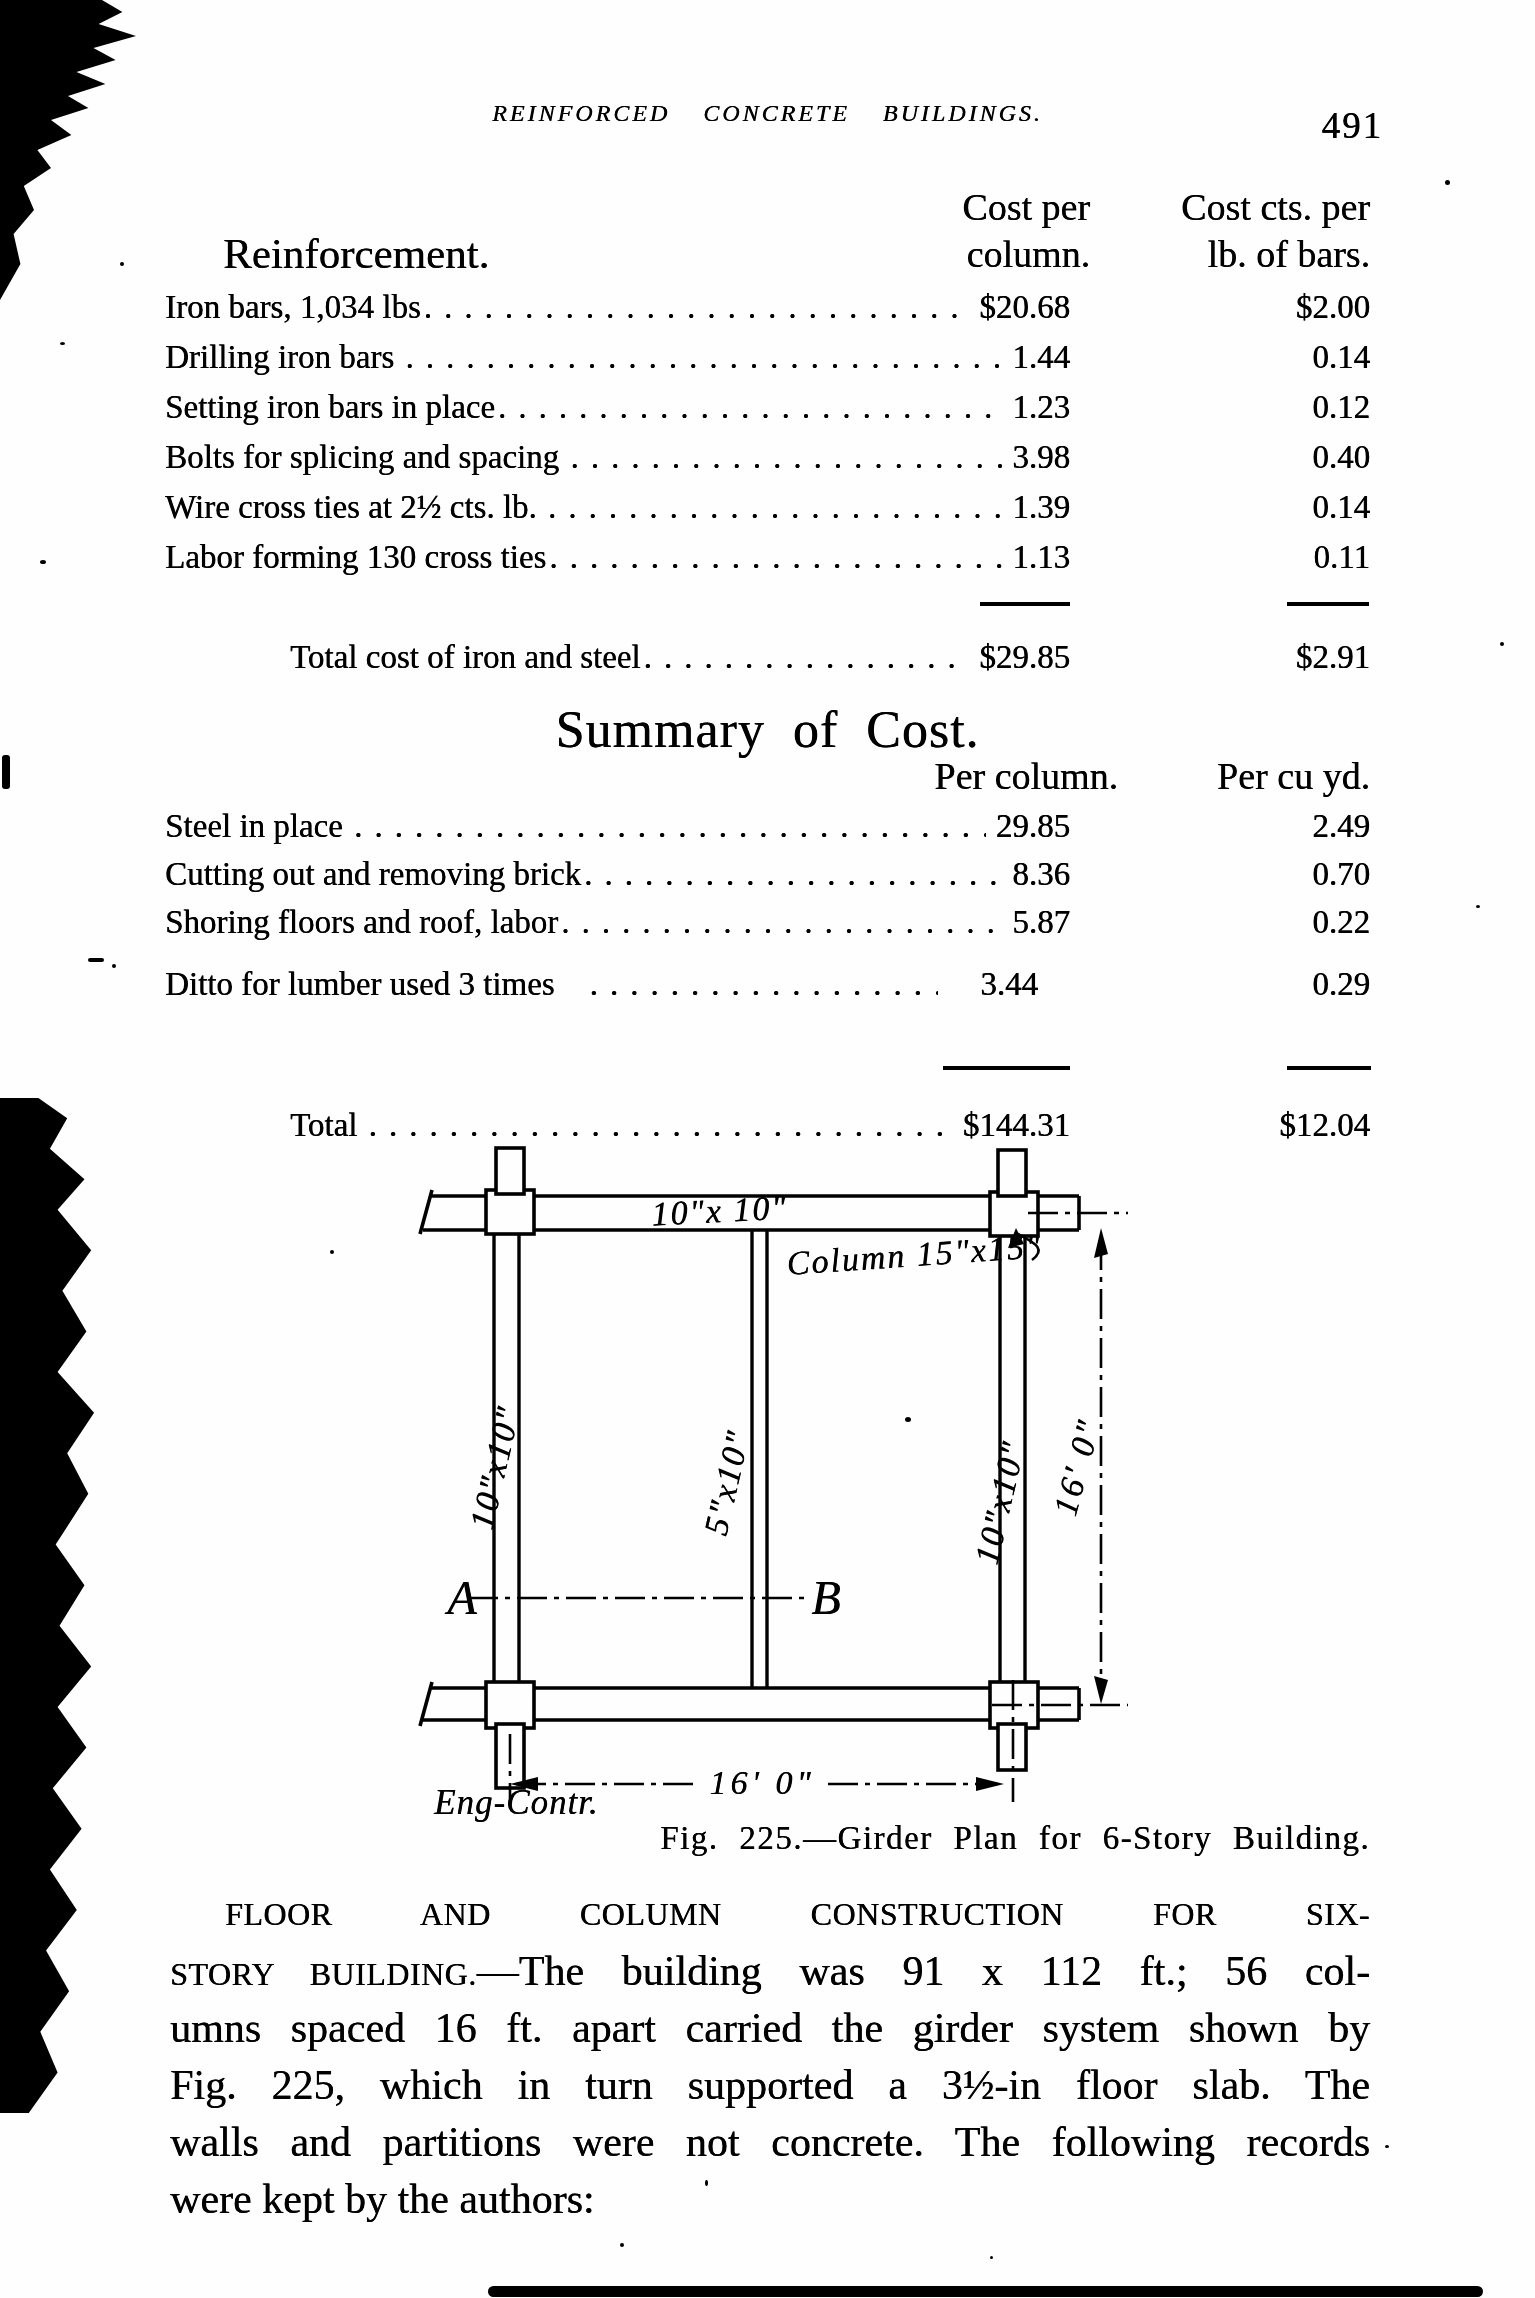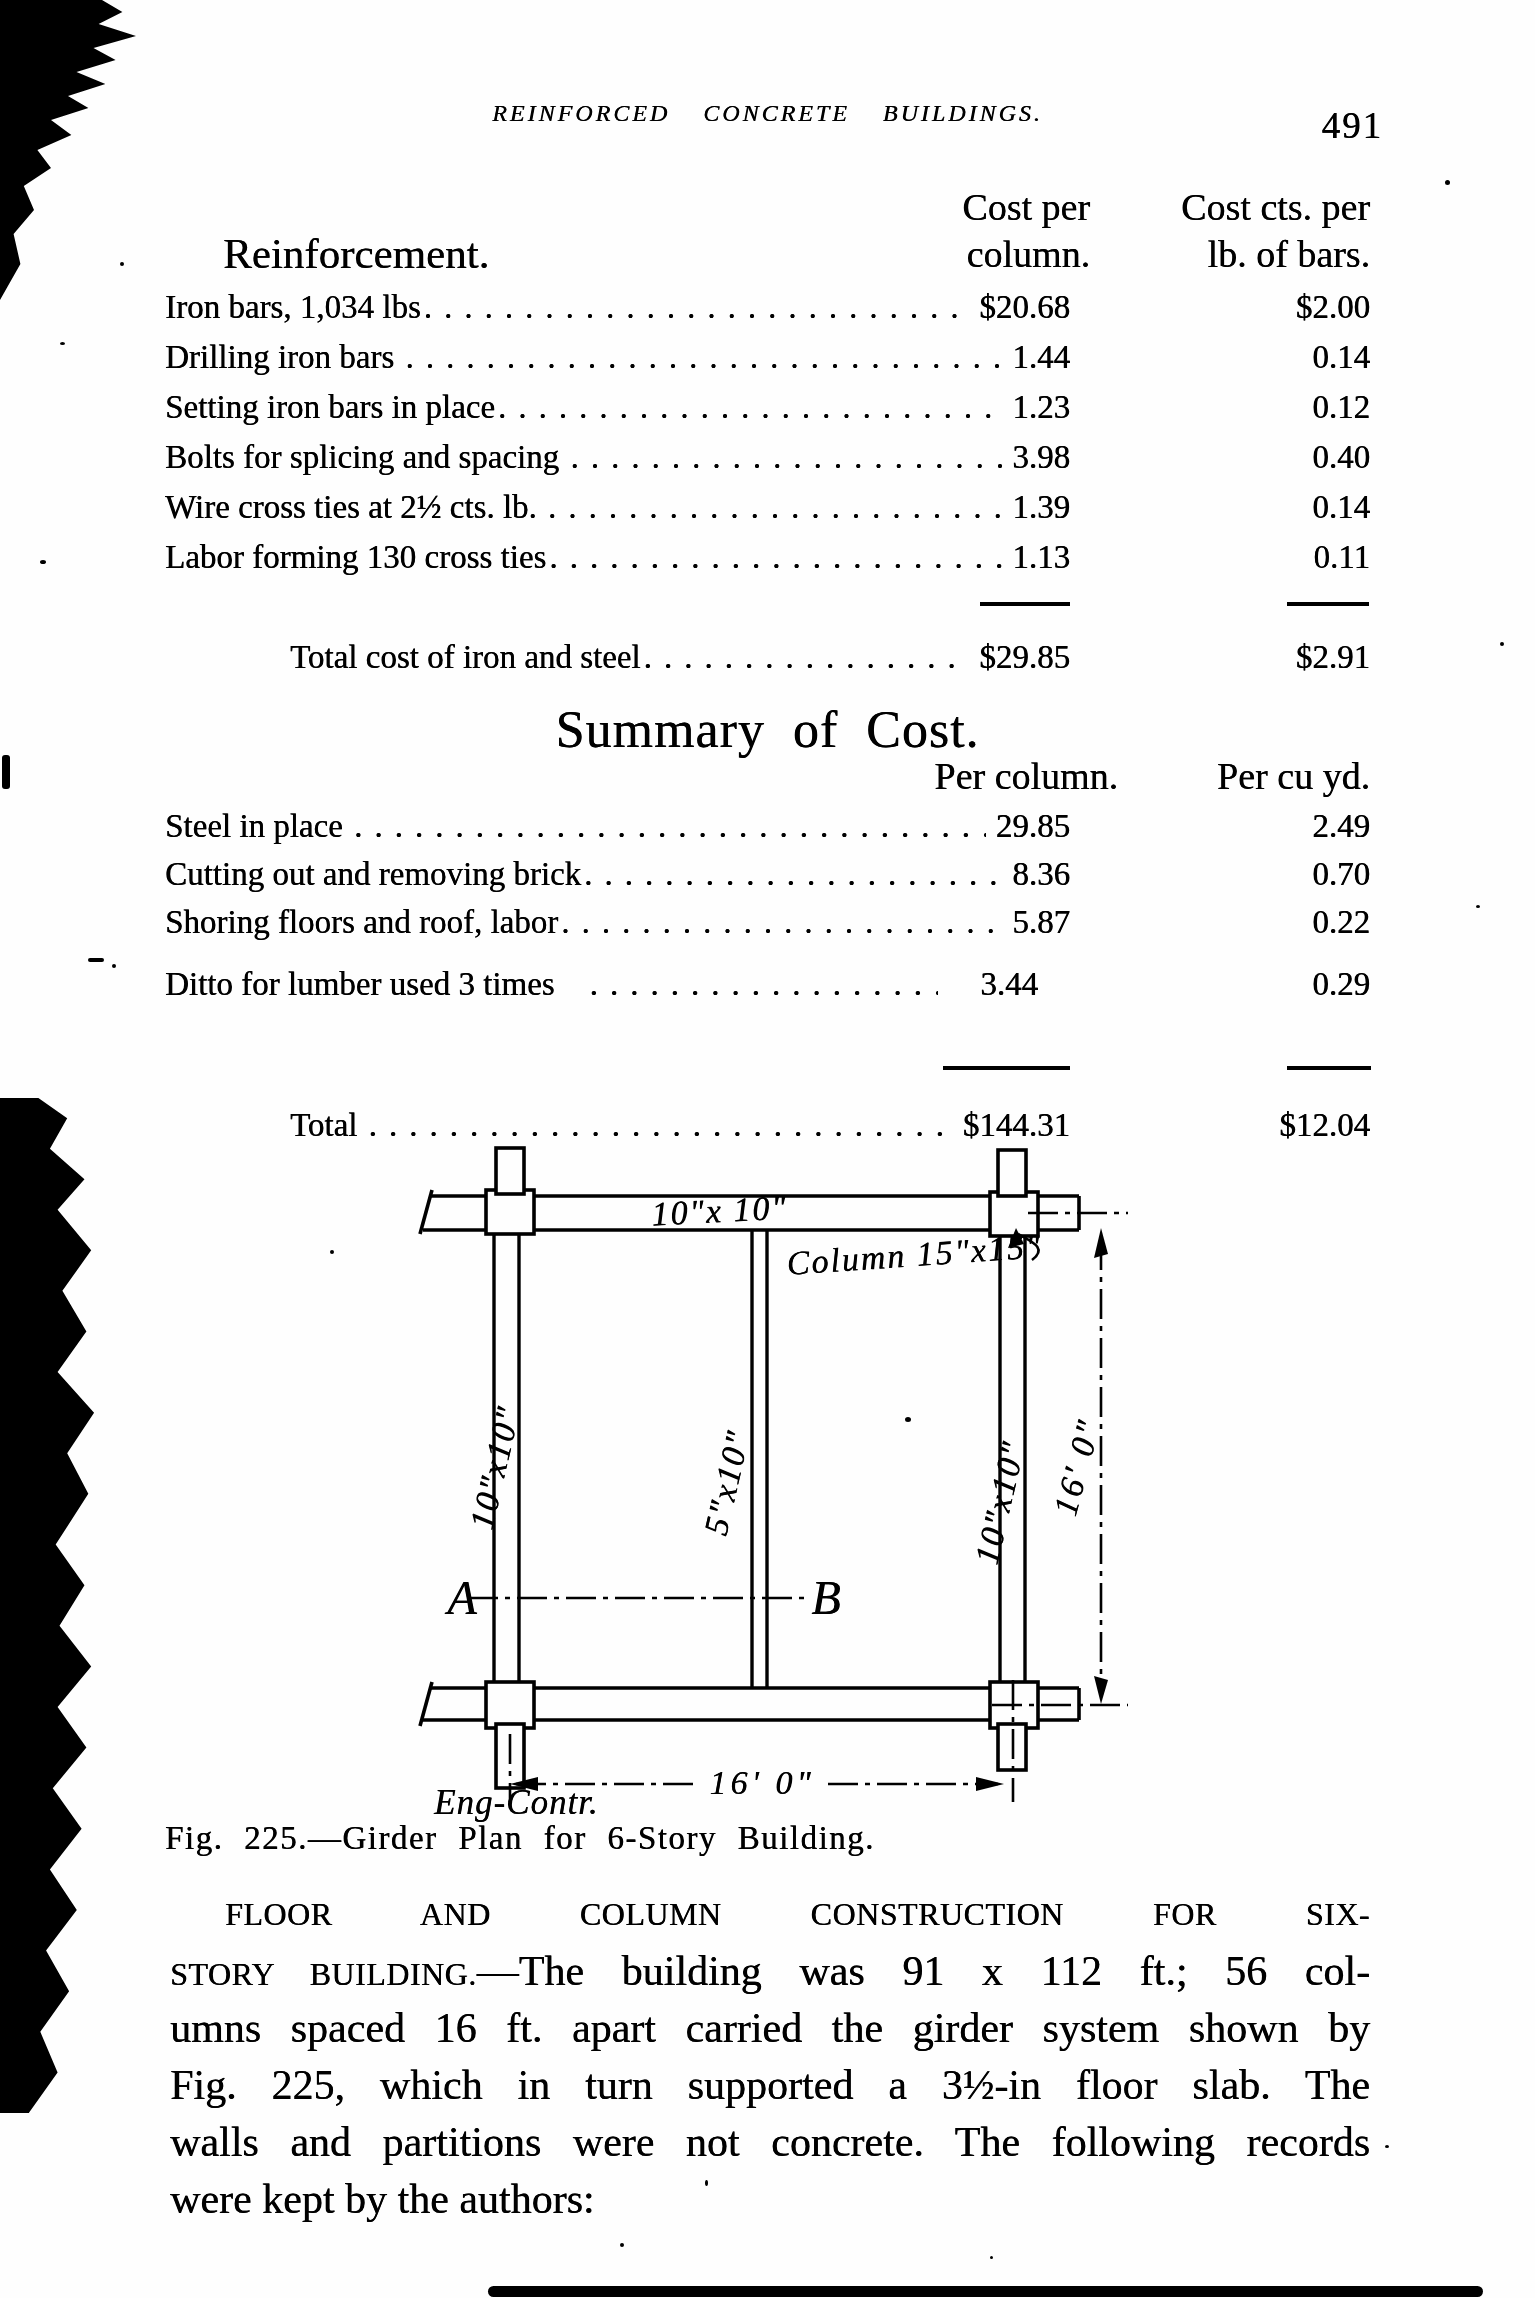--- a/index.html
+++ b/index.html
@@ -36,21 +36,21 @@
 
   .rule{position:absolute;height:4px;background:#000;}
 
   .sumtitle{left:165px;top:700px;width:1205px;text-align:center;font-size:52px;word-spacing:14px;letter-spacing:1px;}
   .sumhead{left:165px;top:754px;width:1205px;height:44px;}
   .sumhead .colhead{line-height:44px;}
   .s1h{right:252px;}
   .s2h{right:0px;}
 
   
-  .caption{left:165px;top:1820px;width:1205px;text-align:left;font-size:33px;
+  .caption{left:165px;top:1820px;width:1205px;text-align:right;font-size:33px;
     word-spacing:11px;letter-spacing:1.5px;}
 
   
   .bodytext{left:170px;top:1886px;width:1200px;font-size:42px;}
   .bline{height:57px;line-height:57px;white-space:nowrap;text-align:justify;text-align-last:justify;}
   .bline.last{text-align-last:left;}
   .bhead{font-weight:normal;font-size:32px;letter-spacing:0.5px;}
   .ind{display:inline-block;width:55px;}
 
   

